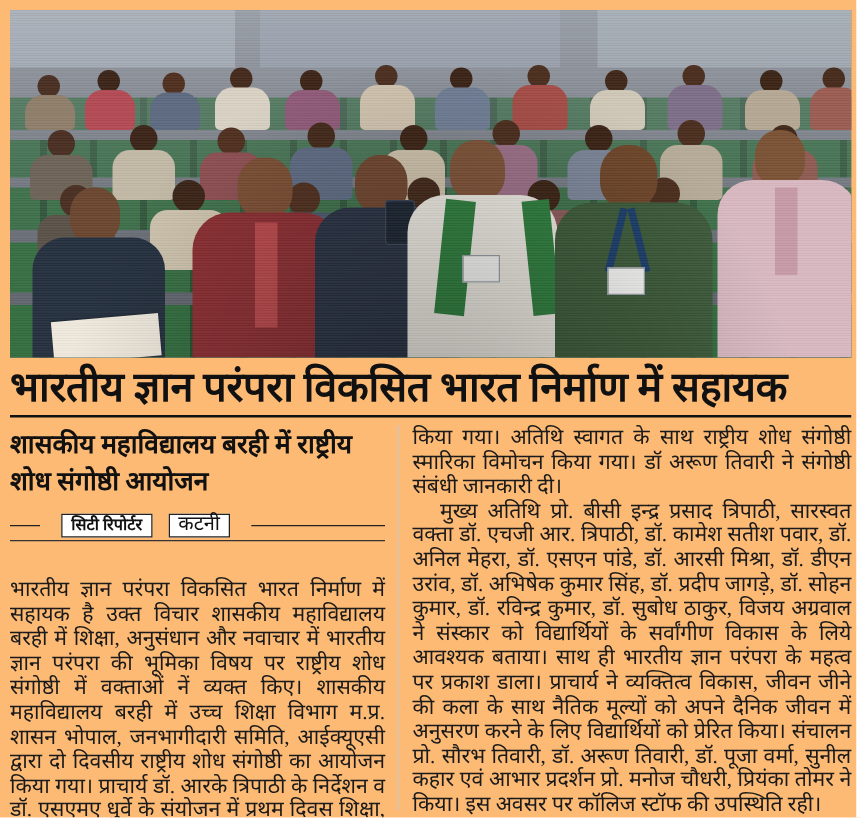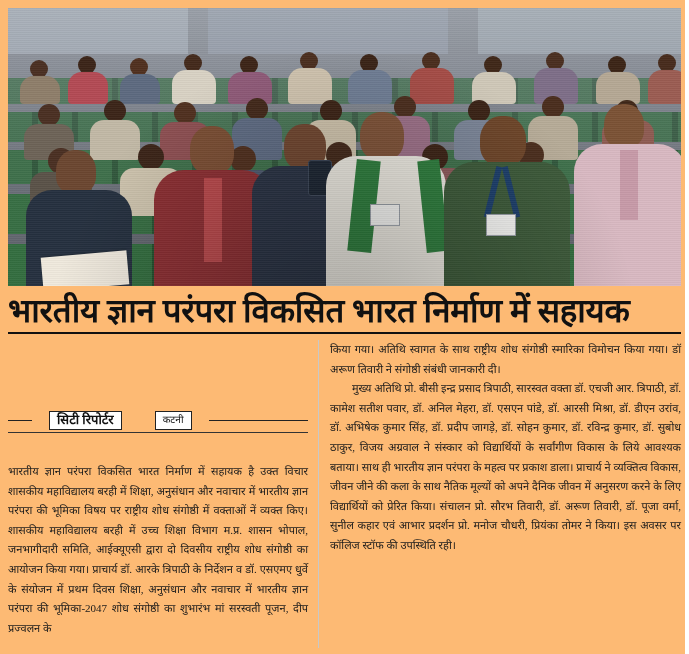--- a/index.html
+++ b/index.html
@@ -143,38 +143,38 @@
     font-weight: bold;
     font-size: 13px;
     line-height: 14px;
     color: #111;
     background: #fff;
   }
   .byline-city {
     border: 1px solid #222;
     padding: 1px 7px 2px 7px;
     font-family: "Liberation Serif", serif;
-    font-size: 10px;
+    font-size: 16px;
     line-height: 14px;
     color: #111;
     background: #fff;
-    margin-left: 20px;
+    margin-left: 0;
   }
   .byline-dash2 {
     flex: 1;
     height: 1px;
     background: #222;
     margin-left: 4px;
   }
 
   
   .col {
     position: absolute;
     font-family: "Liberation Serif", serif;
-    font-size: 11px;
+    font-size: 17px;
     line-height: 19.6px;
     color: #1a1a1a;
     text-align: justify;
     text-justify: inter-word;
   }
   .col p { margin: 0 0 0 0; }
   .col-left {
     left: 8px;
     top: 462px;
     width: 300px;
@@ -316,20 +316,21 @@
       <div style="position:absolute; left:612px; top:142px; width:18px; height:70px; background:#c79aa8;"></div>
     </div>
 
     <div class="fg-shade"></div>
     <div class="grain"></div>
   </div>
 
   <div class="headline">भारतीय ज्ञान परंपरा विकसित भारत निर्माण में सहायक</div>
   <div class="rule-under-head"></div>
 
+  <div class="subhead">शासकीय महाविद्यालय बरही में राष्ट्रीय शोध संगोष्ठी आयोजन</div>
 
   <div class="byline-box">
     <div class="byline-dash"></div>
     <div class="byline-tag">सिटी रिपोर्टर</div>
     <div class="byline-city">कटनी</div>
     <div class="byline-dash2"></div>
   </div>
 
   <div class="top-rule-left"></div>
   <div class="col-divider"></div>

